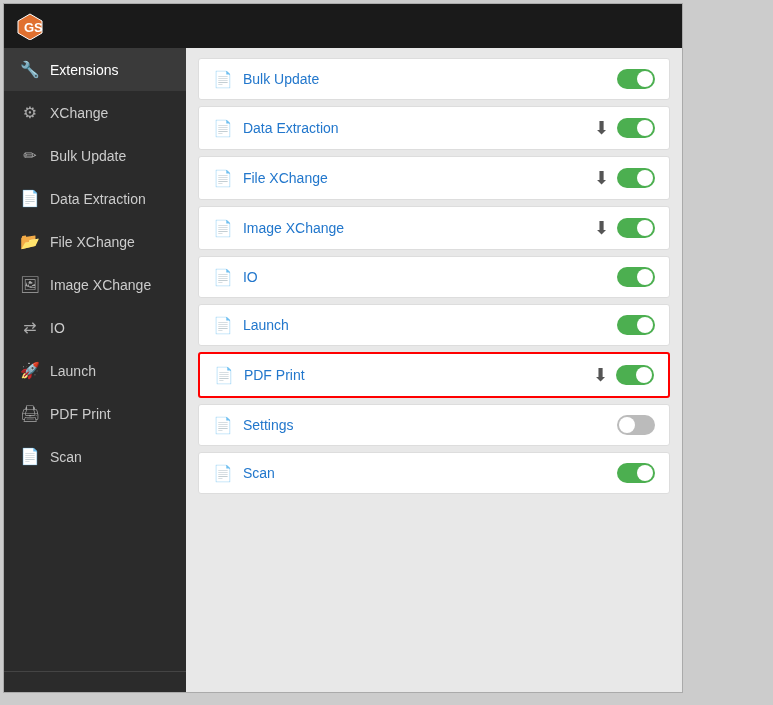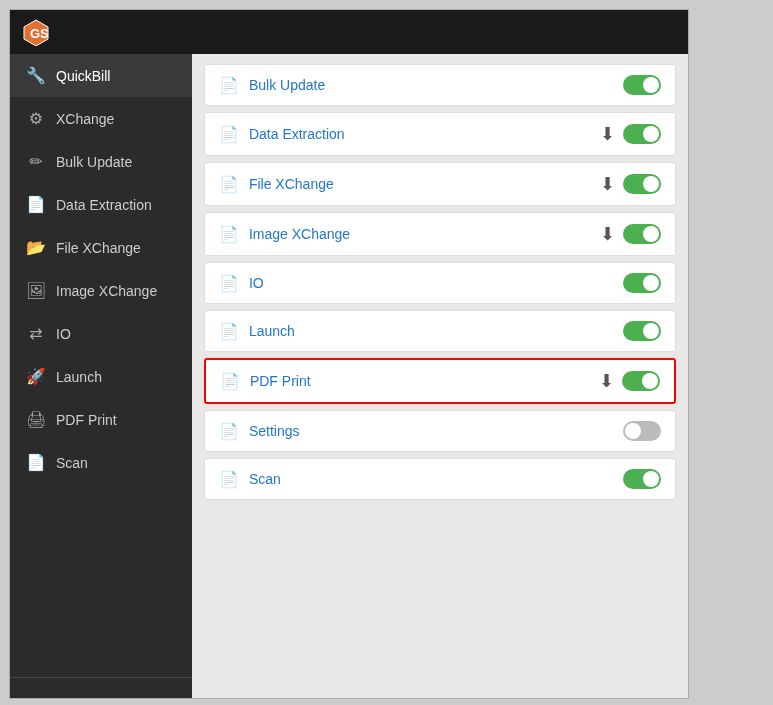--- a/index.html
+++ b/index.html
@@ -7,21 +7,21 @@
       font-family: Arial, sans-serif;
       background: #ccc;
       width: 773px;
       height: 705px;
       overflow: hidden;
     }
 
     .app-container {
       width: 680px;
       height: 690px;
-      margin: 9px;
+      margin: 3px;
       display: flex;
       flex-direction: column;
       border: 1px solid #aaa;
       background: #fff;
     }
 
     
     .header {
       background: #1a1a1a;
       display: flex;
@@ -201,21 +201,21 @@
     <span class="gear-icon"></span>
   </div>
 
   <div class="body">
 
     <div class="sidebar">
 
       <div id="sidebar-items-container">
           <div class="sidebar-item active">
             <span class="s-icon">🔧</span>
-            <span>QuickBill</span>
+            <span>Extensions</span>
           </div>
           <div class="sidebar-item">
             <span class="s-icon">⚙</span>
             <span>XChange</span>
           </div>
           <div class="sidebar-item">
             <span class="s-icon">✏</span>
             <span>Bulk Update</span>
           </div>
           <div class="sidebar-item">

